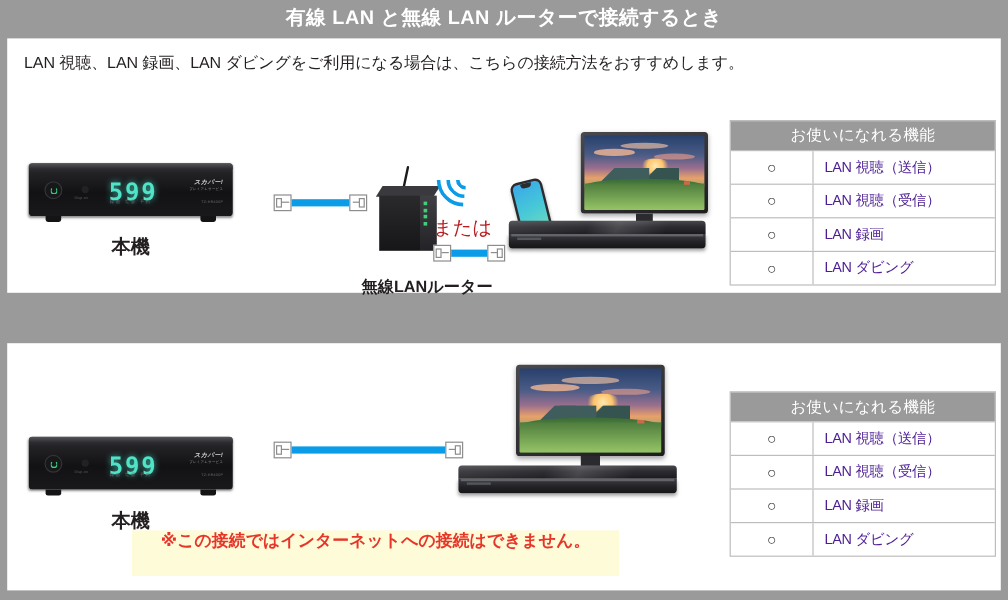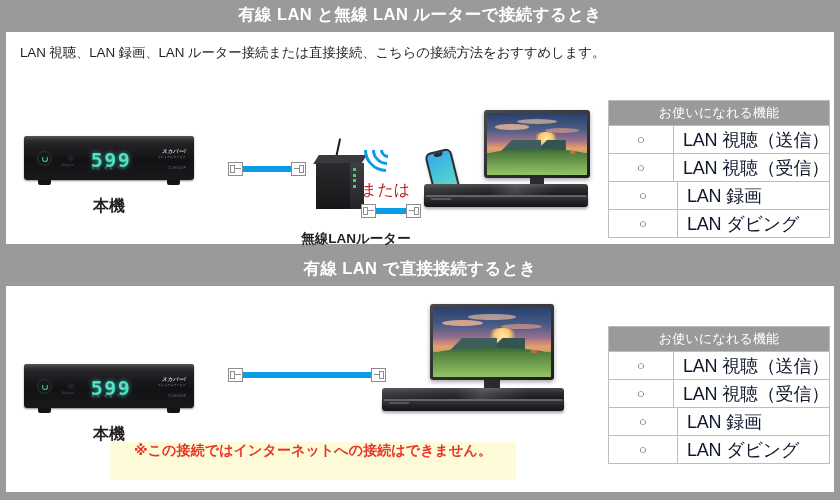--- a/index.html
+++ b/index.html
@@ -47,21 +47,21 @@
   }
   .feat-row{display:flex;height:27px;border-top:1px solid #bdbdbd;}
   .feat-row:first-of-type{border-top:none;}
   .feat-mark{
     width:68px;border-right:1px solid #bdbdbd;
     display:flex;align-items:center;justify-content:center;
     font-size:13px;color:#3a3a3a;
   }
   .feat-label{
     flex:1;display:flex;align-items:center;padding-left:9px;
-    font-size:18px;color:#0f172a;white-space:nowrap;letter-spacing:-.2px;
+    font-size:12px;color:#4c1d95;white-space:nowrap;letter-spacing:-.2px;
   }
   .t1{left:608px;top:100px;}
   .t2{left:608px;top:326px;}
 
   
   .stb{position:absolute;width:170px;height:54px;}
   .stb .body{
     position:absolute;left:0;top:0;width:170px;height:44px;
     border-radius:3px;
     background:linear-gradient(180deg,#3c3c40 0%,#232326 18%,#121214 55%,#19191c 100%);
@@ -277,21 +277,21 @@
 
 <div class="page">
 
   <div class="sec-head h1">
     <span>有線 LAN と無線 LAN ルーターで接続するとき</span>
   </div>
 
   <div class="panel p1">
 
     <div class="intro">
-      <div>LAN 視聴、LAN 録画、LAN ルーター接続または直接接続、こちらの接続方法をおすすめします。</div>
+      <div>LAN 視聴、LAN 録画、LAN ダビングをご利用になる場合は、こちらの接続方法をおすすめします。</div>
     </div>
 
     <div class="stb" style="left:18px;top:104px;">
       <div class="body">
         <div class="topedge"></div>
         <div class="pwr">
             <i></i>
           </div>
         <div class="micro"></div>
         <div class="microtxt">Disp.on</div>
@@ -389,23 +389,20 @@
     <div class="feat-row">
       <div class="feat-mark">○</div>
       <div class="feat-label">LAN 録画</div>
     </div>
     <div class="feat-row">
       <div class="feat-mark">○</div>
       <div class="feat-label">LAN ダビング</div>
     </div>
   </div>
 
-  <div class="sec-head h2">
-    <span>有線 LAN で直接接続するとき</span>
-  </div>
 
   <div class="panel p2">
 
     <div class="stb" style="left:18px;top:78px;">
       <div class="body">
         <div class="topedge"></div>
         <div class="pwr">
             <i></i>
           </div>
         <div class="micro"></div>

